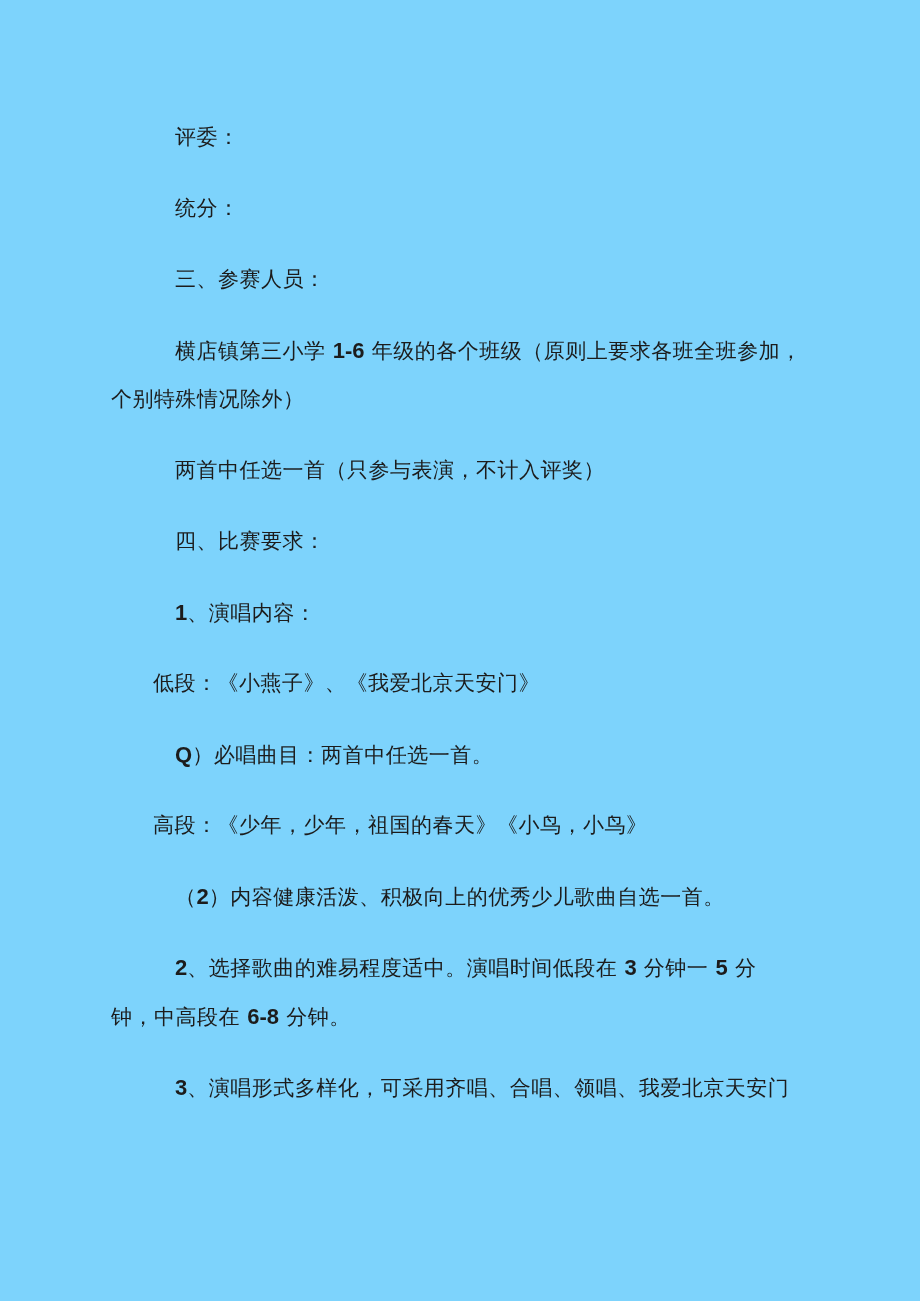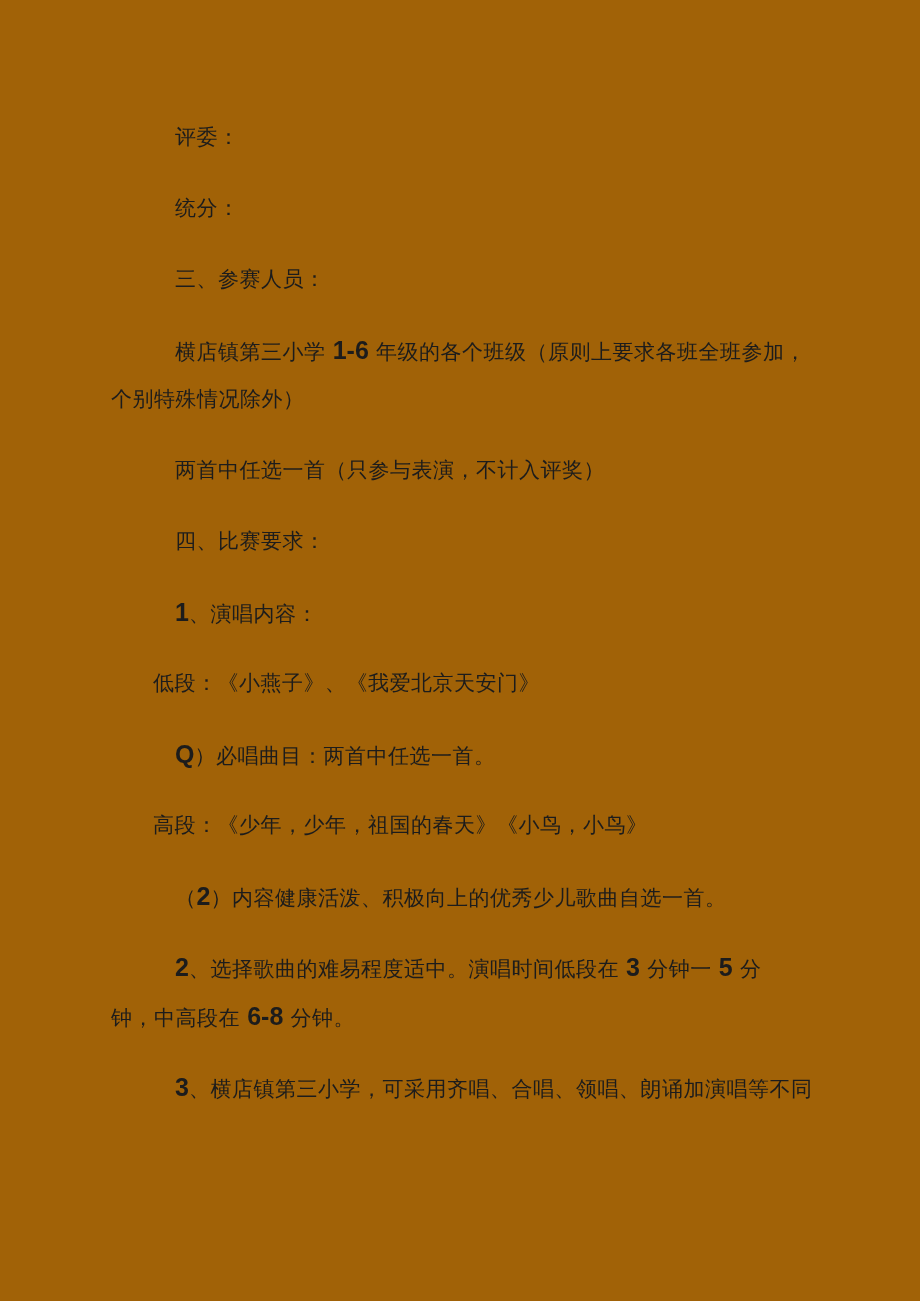--- a/index.html
+++ b/index.html
@@ -29,36 +29,36 @@
   .indent-std { text-indent: 64px; }
   .indent-sm  { text-indent: 42px; }
   .indent-none { text-indent: 0; }
   .seg-cjk {
     font-family: "DejaVu Serif", "Liberation Serif", serif;
     letter-spacing: 0.5px;
   }
   .seg-num {
     font-family: "Liberation Sans", "DejaVu Sans", sans-serif;
     font-weight: 700;
-    font-size: 25px;
+    font-size: 22px;
     letter-spacing: 0;
   }
 </style>
 </head>
 <body>
 
-<div class="page" style="background: #a16207; color: rgb(28, 28, 28);">
+<div class="page" style="background: #7dd3fc; color: rgb(28, 28, 28);">
   <p class="line indent-std"><span class="seg-cjk">评委：</span></p>
   <p class="line indent-std"><span class="seg-cjk">统分：</span></p>
   <p class="line indent-std"><span class="seg-cjk">三、参赛人员：</span></p>
   <p class="line indent-std no-gap"><span class="seg-cjk">横店镇第三小学&nbsp;</span><span class="seg-num">1-6</span><span class="seg-cjk">&nbsp;年级的各个班级（原则上要求各班全班参加，</span></p>
   <p class="line indent-none"><span class="seg-cjk">个别特殊情况除外）</span></p>
   <p class="line indent-std"><span class="seg-cjk">两首中任选一首（只参与表演，不计入评奖）</span></p>
   <p class="line indent-std"><span class="seg-cjk">四、比赛要求：</span></p>
   <p class="line indent-std"><span class="seg-num">1</span><span class="seg-cjk">、演唱内容：</span></p>
   <p class="line indent-sm"><span class="seg-cjk">低段：《小燕子》、《我爱北京天安门》</span></p>
   <p class="line indent-std"><span class="seg-num">Q</span><span class="seg-cjk">）必唱曲目：两首中任选一首。</span></p>
   <p class="line indent-sm"><span class="seg-cjk">高段：《少年，少年，祖国的春天》《小鸟，小鸟》</span></p>
   <p class="line indent-std"><span class="seg-cjk">（</span><span class="seg-num">2</span><span class="seg-cjk">）内容健康活泼、积极向上的优秀少儿歌曲自选一首。</span></p>
   <p class="line indent-std no-gap"><span class="seg-num">2</span><span class="seg-cjk">、选择歌曲的难易程度适中。演唱时间低段在&nbsp;</span><span class="seg-num">3</span><span class="seg-cjk">&nbsp;分钟一&nbsp;</span><span class="seg-num">5</span><span class="seg-cjk">&nbsp;分</span></p>
   <p class="line indent-none"><span class="seg-cjk">钟，中高段在&nbsp;</span><span class="seg-num">6-8</span><span class="seg-cjk">&nbsp;分钟。</span></p>
-  <p class="line indent-std"><span class="seg-num">3</span><span class="seg-cjk">、横店镇第三小学，可采用齐唱、合唱、领唱、朗诵加演唱等不同</span></p>
+  <p class="line indent-std"><span class="seg-num">3</span><span class="seg-cjk">、演唱形式多样化，可采用齐唱、合唱、领唱、我爱北京天安门</span></p>
 </div>
 
 </body></html>

